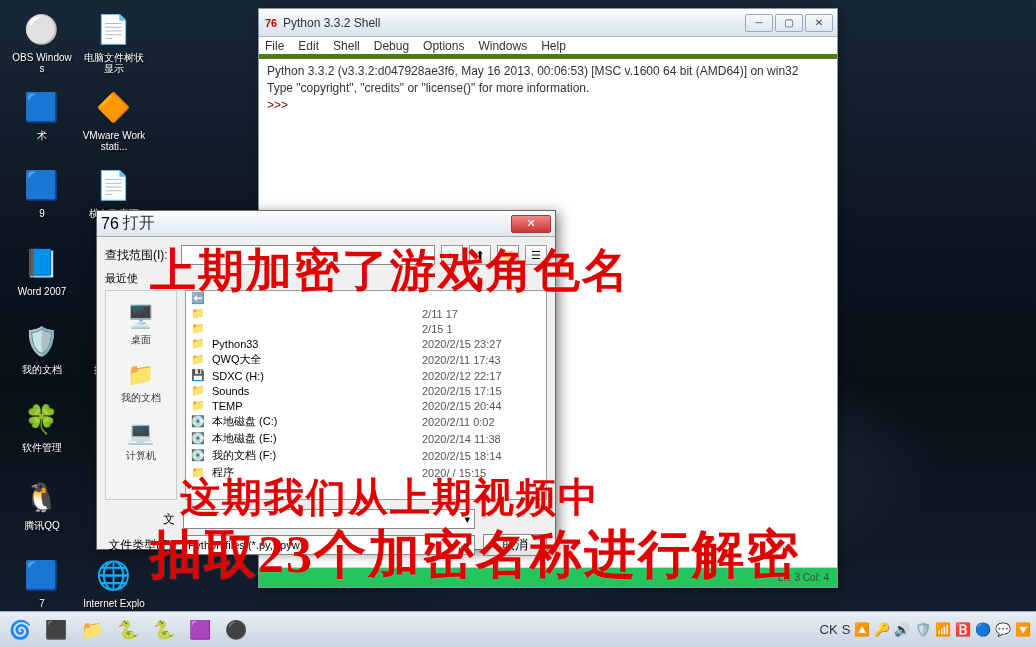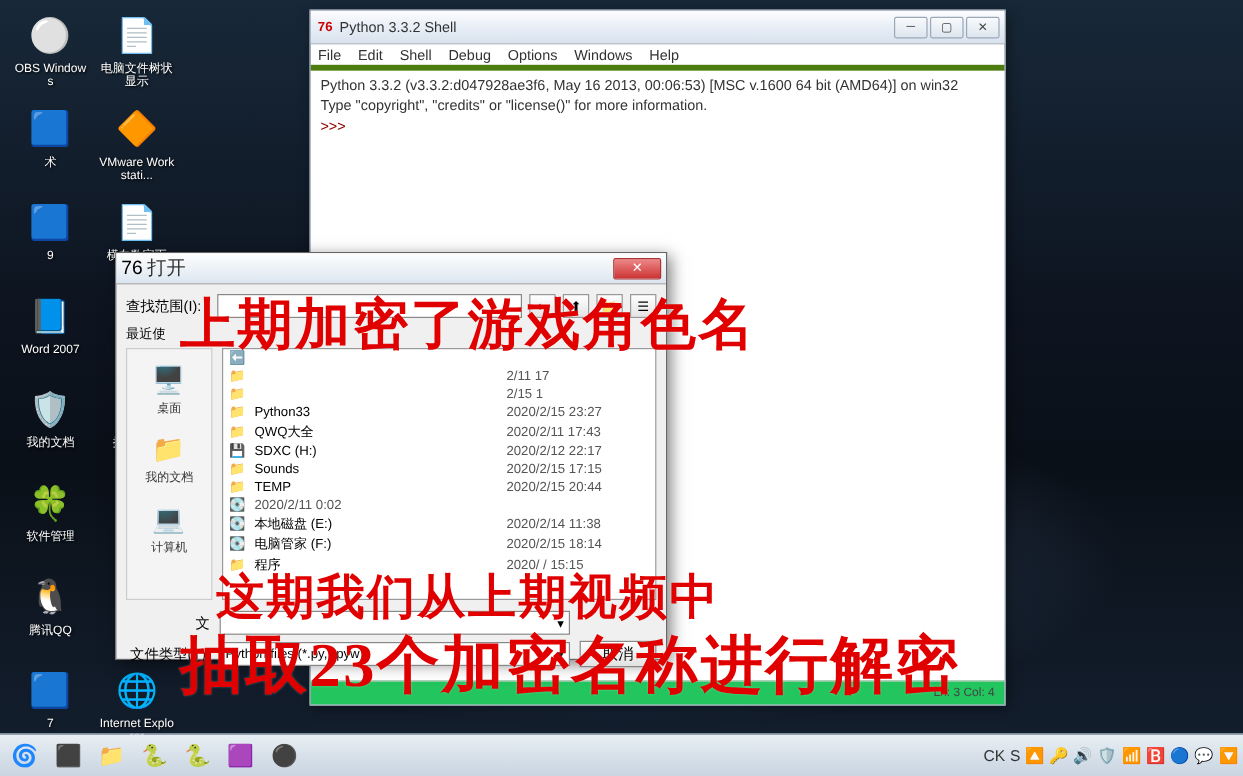--- a/index.html
+++ b/index.html
@@ -236,30 +236,31 @@
             <span class="fn">Sounds</span>
             <span class="fd">2020/2/15 17:15</span>
           </div>
           <div class="frow">
             <span class="fic">📁</span>
             <span class="fn">TEMP</span>
             <span class="fd">2020/2/15 20:44</span>
           </div>
           <div class="frow">
             <span class="fic">💽</span>
+            <span class="fn">本地磁盘 (C:)</span>
             <span class="fd">2020/2/11 0:02</span>
           </div>
           <div class="frow">
             <span class="fic">💽</span>
             <span class="fn">本地磁盘 (E:)</span>
             <span class="fd">2020/2/14 11:38</span>
           </div>
           <div class="frow">
             <span class="fic">💽</span>
-            <span class="fn">电脑管家 (F:)</span>
+            <span class="fn">我的文档 (F:)</span>
             <span class="fd">2020/2/15 18:14</span>
           </div>
           <div class="frow">
             <span class="fic">📁</span>
             <span class="fn">程序</span>
             <span class="fd">2020/    / 15:15</span>
           </div>
         </div>
     </div>
     <div class="bottomrows">

